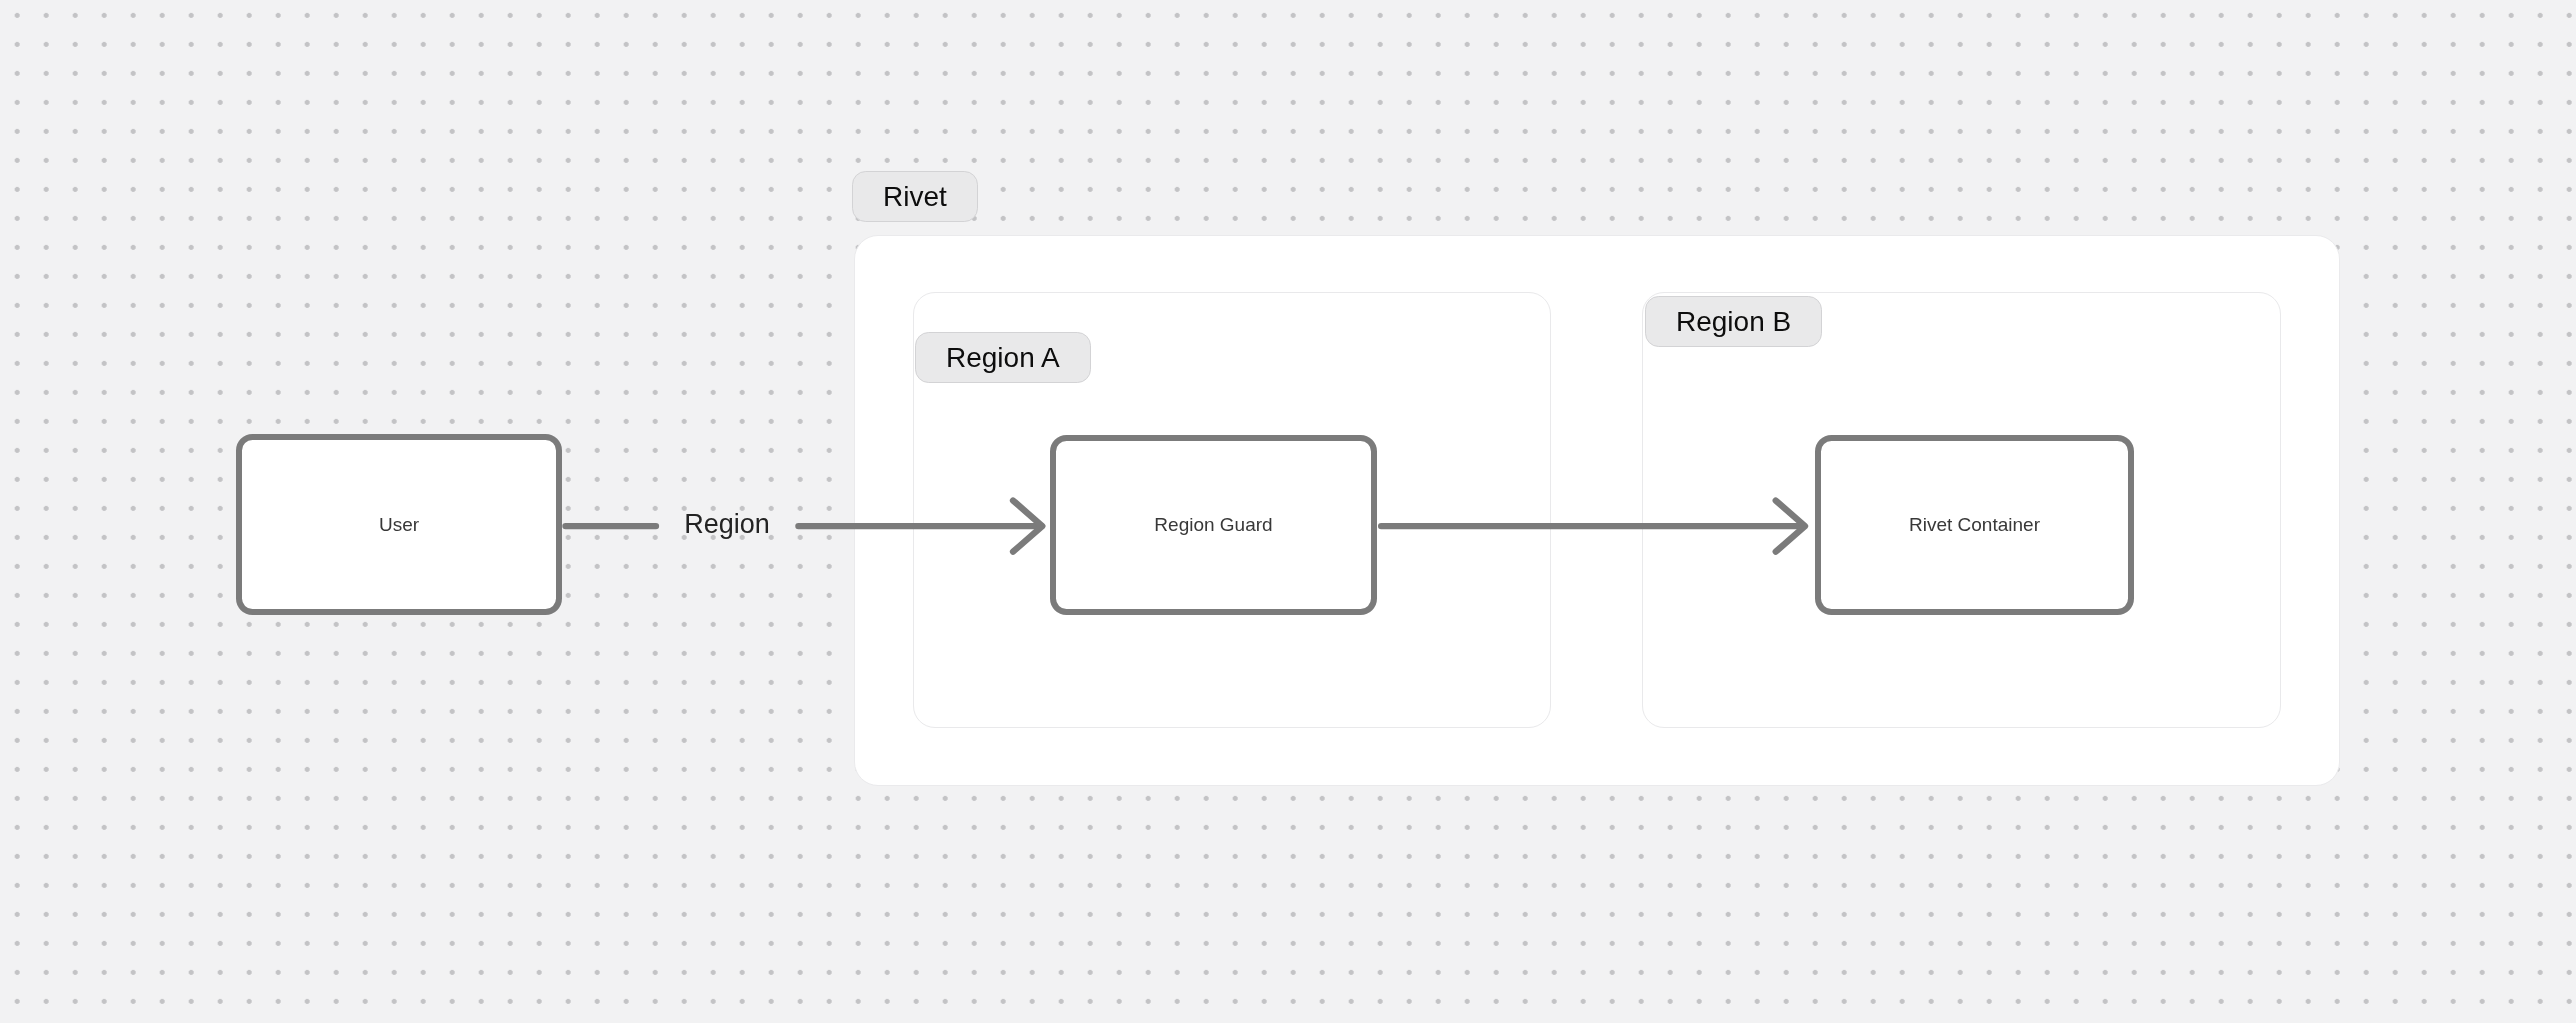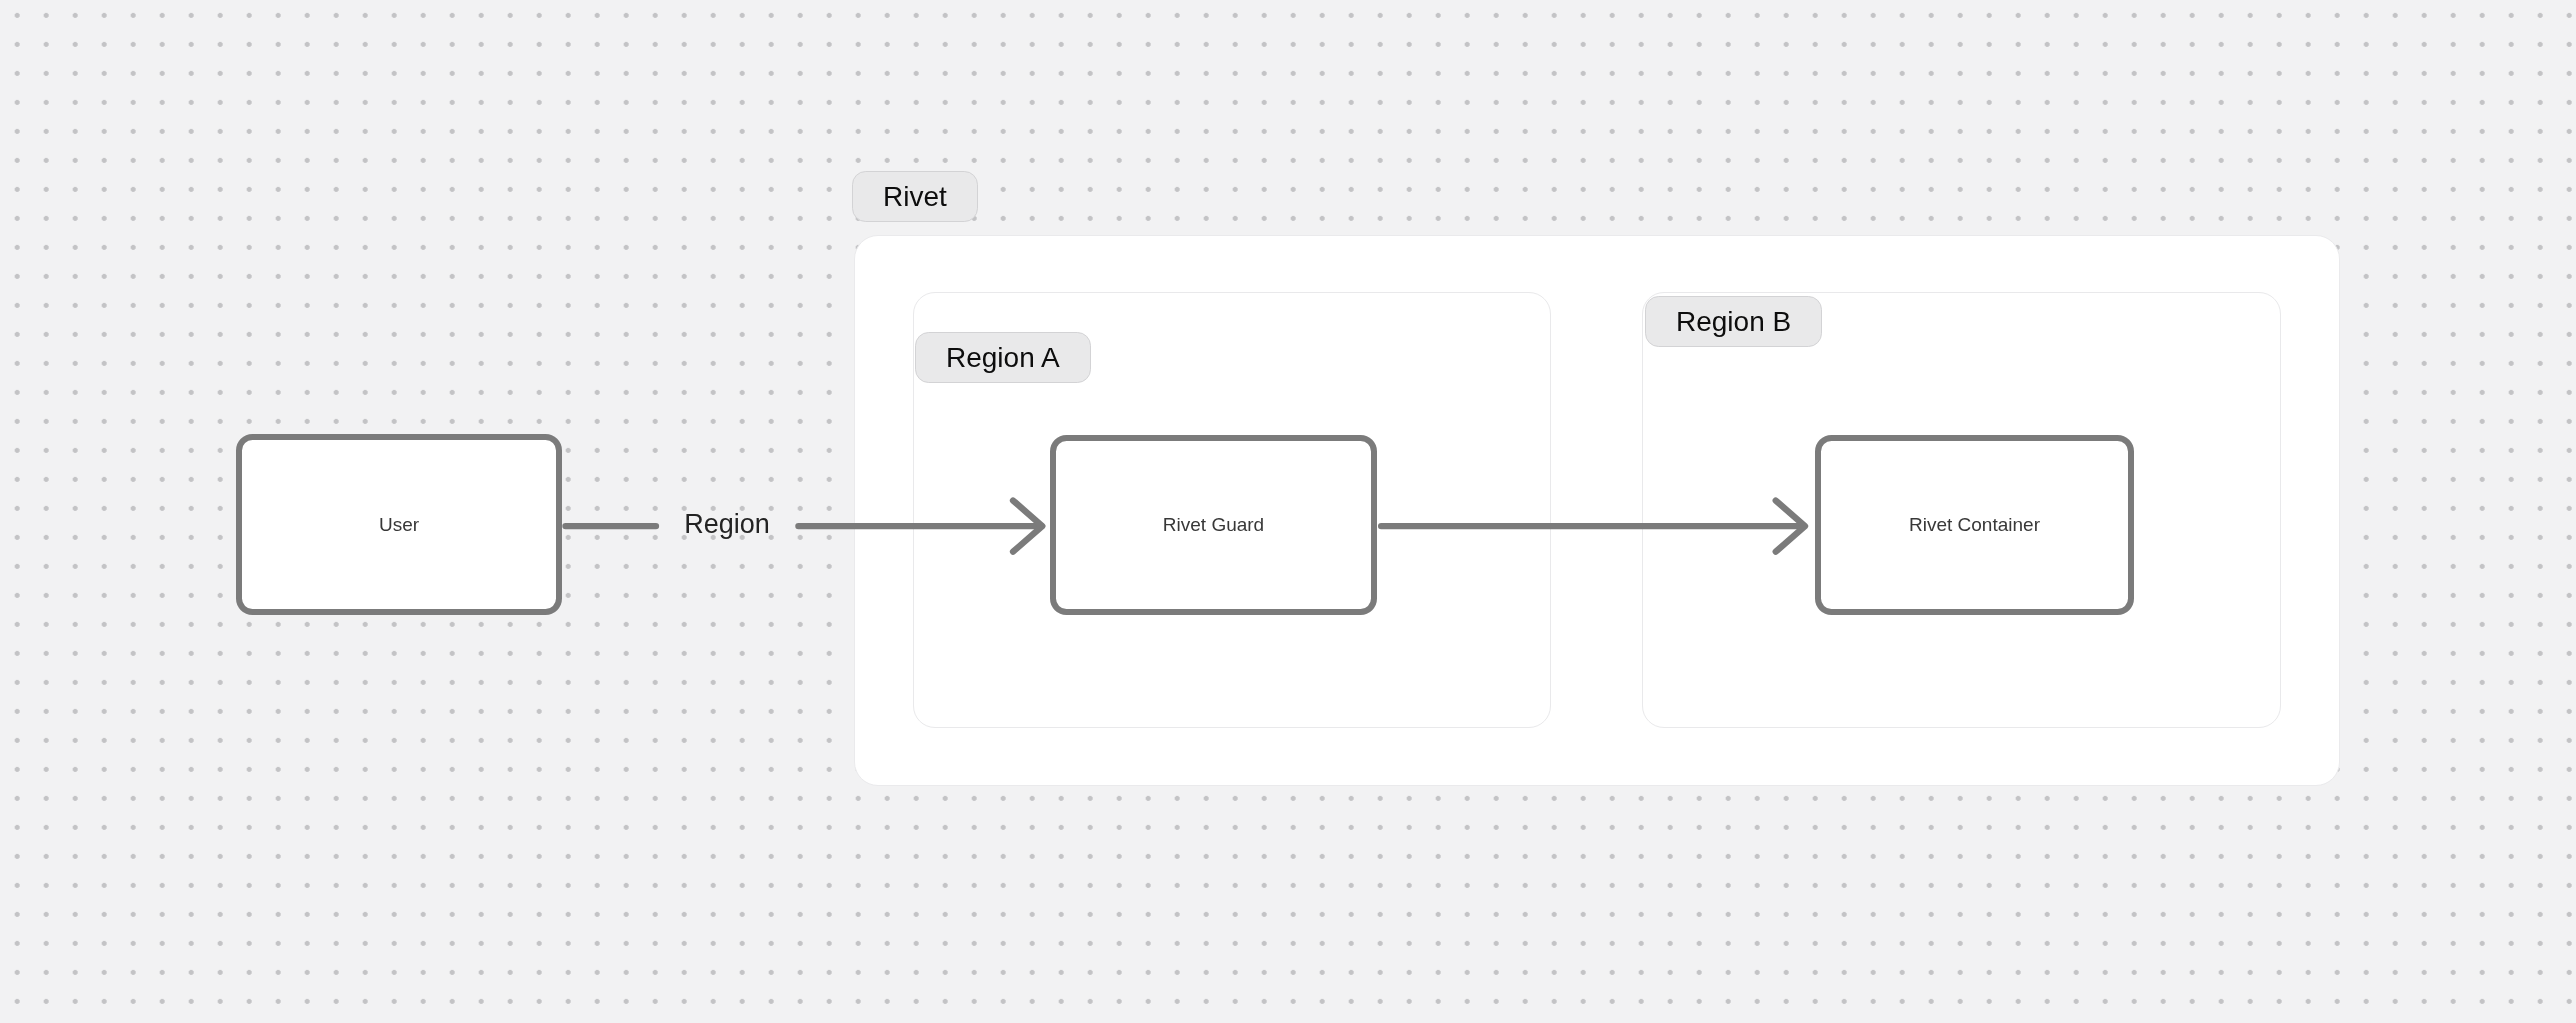--- a/index.html
+++ b/index.html
@@ -136,20 +136,20 @@
       <polyline class="edge-stroke" points="1944,548 1976,576 1944,604" style="stroke: rgb(123, 123, 123);"></polyline>
     </g>
   </svg>
 
   <div class="edge-label" style="color: rgb(35, 35, 35);">Region</div>
 
   <div class="node node-user" style="border-color: rgb(123, 123, 123); background: rgb(255, 255, 255); color: rgb(56, 56, 56);">
     <span>User</span>
   </div>
   <div class="node node-guard" style="border-color: rgb(123, 123, 123); background: rgb(255, 255, 255); color: rgb(56, 56, 56);">
-    <span>Rivet Guard</span>
+    <span>Region Guard</span>
   </div>
   <div class="node node-container" style="border-color: rgb(123, 123, 123); background: rgb(255, 255, 255); color: rgb(56, 56, 56);">
     <span>Rivet Container</span>
   </div>
 
 </div>
 
 
 </body></html>

